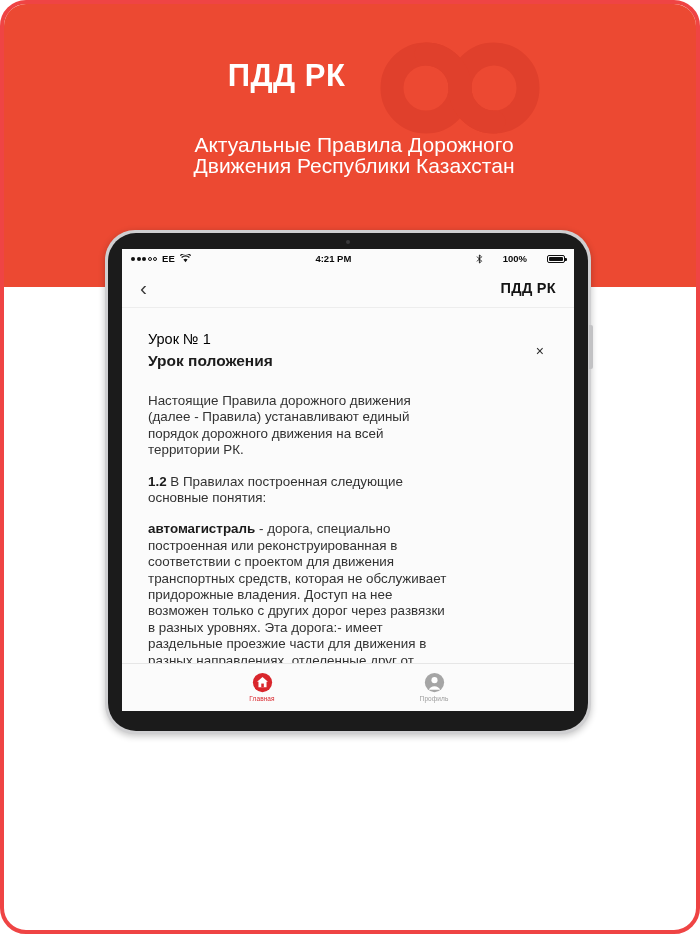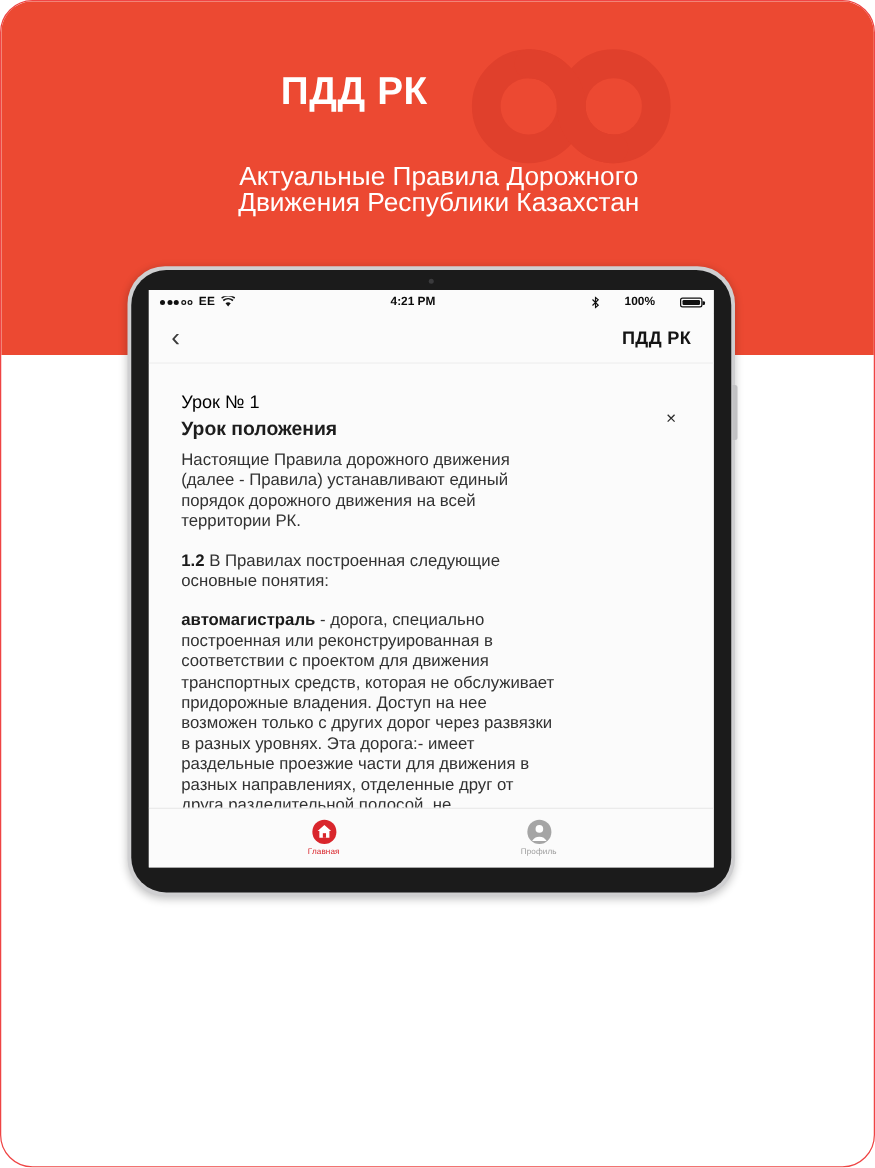--- a/index.html
+++ b/index.html
@@ -10,21 +10,21 @@
     background: #ffffff;
     font-family: "Liberation Sans", sans-serif;
     overflow: hidden;
   }
 
   #page {
     position: relative;
     width: 700px;
     height: 934px;
     background: #ffffff;
-    border: 1px solid #ef4444;
+    border: 4px solid #ef4444;
     border-radius: 26px;
     overflow: hidden;
   }
 
   
   .hero {
     position: absolute;
     left: 0; top: 0;
     width: 700px;
     height: 283px;
@@ -61,21 +61,21 @@
     font-size: 21px;
     line-height: 21px;
     font-weight: normal;
   }
   .hero-sub span { display: block; }
 
   
   .device {
     position: absolute;
     left: 101px;
-    top: 212px;
+    top: 226px;
     width: 486px;
     height: 504px;
     background: #cfcfd1;
     border-radius: 30px;
     padding: 3px;
     box-shadow: 0 2px 7px rgba(0,0,0,0.24);
   }
 
   .device-bezel {
     position: relative;
@@ -214,21 +214,21 @@
     color: #2b2b2b;
     cursor: pointer;
     padding: 14px 4px 4px 10px;
     line-height: 1;
   }
 
   .para {
     font-size: 13.4px;
     line-height: 16.4px;
     color: #323232;
-    margin-top: 6px;
+    margin-top: 22px;
     max-width: 300px;
   }
   .para.tight { margin-top: 15px; }
   .para b { font-weight: bold; color: #1b1b1b; margin-top: 20px; }
   .para a {
     color: #3b4fd8;
     text-decoration: underline;
   }
 
   

